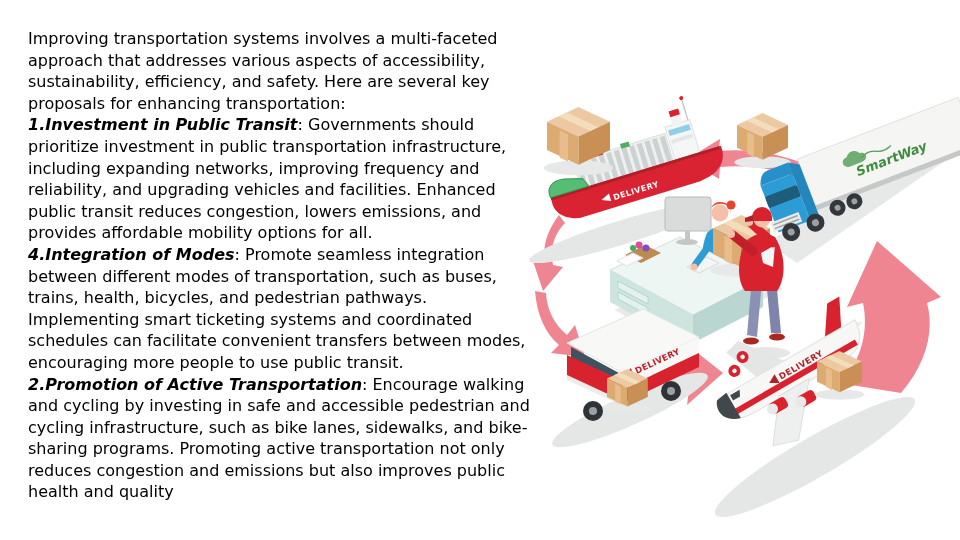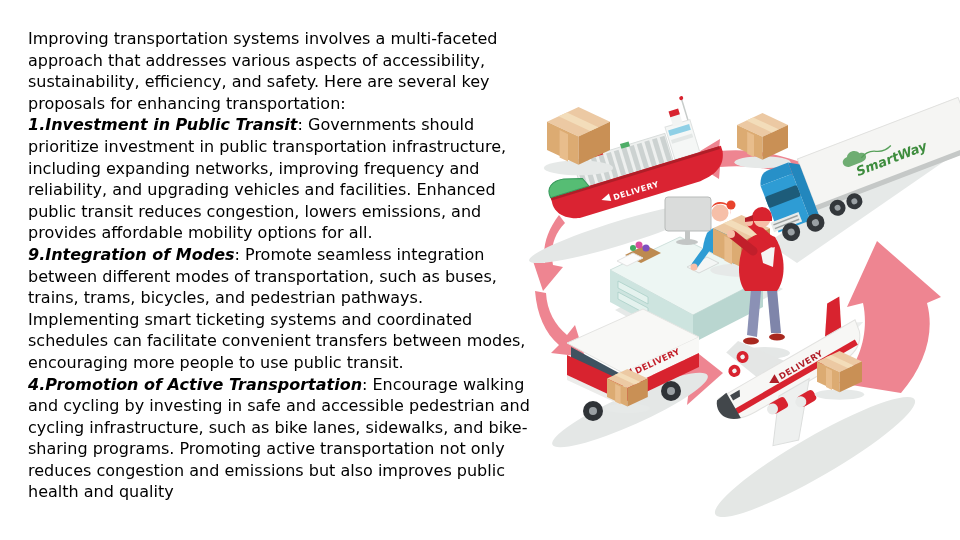--- a/index.html
+++ b/index.html
@@ -14,22 +14,22 @@
   svg text{font-family:"DejaVu Sans","Liberation Sans",sans-serif;}
 </style>
 </head>
 <body>
 
 <div class="slide">
 
   <div class="text-block">
     <p>Improving transportation systems involves a multi-faceted approach that addresses various aspects of accessibility, sustainability, efficiency, and safety. Here are several key proposals for enhancing transportation:</p>
     <p><b>1.Investment in Public Transit</b><span>: Governments should prioritize investment in public transportation infrastructure, including expanding networks, improving frequency and reliability, and upgrading vehicles and facilities. Enhanced public transit reduces congestion, lowers emissions, and provides affordable mobility options for all.</span></p>
-    <p><b>9.Integration of Modes</b><span>: Promote seamless integration between different modes of transportation, such as buses, trains, trams, bicycles, and pedestrian pathways. Implementing smart ticketing systems and coordinated schedules can facilitate convenient transfers between modes, encouraging more people to use public transit.</span></p>
-    <p><b>4.Promotion of Active Transportation</b><span>: Encourage walking and cycling by investing in safe and accessible pedestrian and cycling infrastructure, such as bike lanes, sidewalks, and bike-sharing programs. Promoting active transportation not only reduces congestion and emissions but also improves public health and quality</span></p>
+    <p><b>4.Integration of Modes</b><span>: Promote seamless integration between different modes of transportation, such as buses, trains, health, bicycles, and pedestrian pathways. Implementing smart ticketing systems and coordinated schedules can facilitate convenient transfers between modes, encouraging more people to use public transit.</span></p>
+    <p><b>2.Promotion of Active Transportation</b><span>: Encourage walking and cycling by investing in safe and accessible pedestrian and cycling infrastructure, such as bike lanes, sidewalks, and bike-sharing programs. Promoting active transportation not only reduces congestion and emissions but also improves public health and quality</span></p>
   </div>
 
   <svg class="illustration" viewBox="0 0 445 455" xmlns="http://www.w3.org/2000/svg">
 
     <defs>
       <g id="box">
         <ellipse cx="30" cy="58" rx="33" ry="7" fill="#e6e9e8"></ellipse>
         <polygon points="0,14 30,0 60,14 30,28" fill="#ecc9a3"></polygon>
         <polygon points="0,14 30,28 30,55 0,41" fill="#dcab72"></polygon>
         <polygon points="30,28 60,14 60,41 30,55" fill="#c99055"></polygon>

